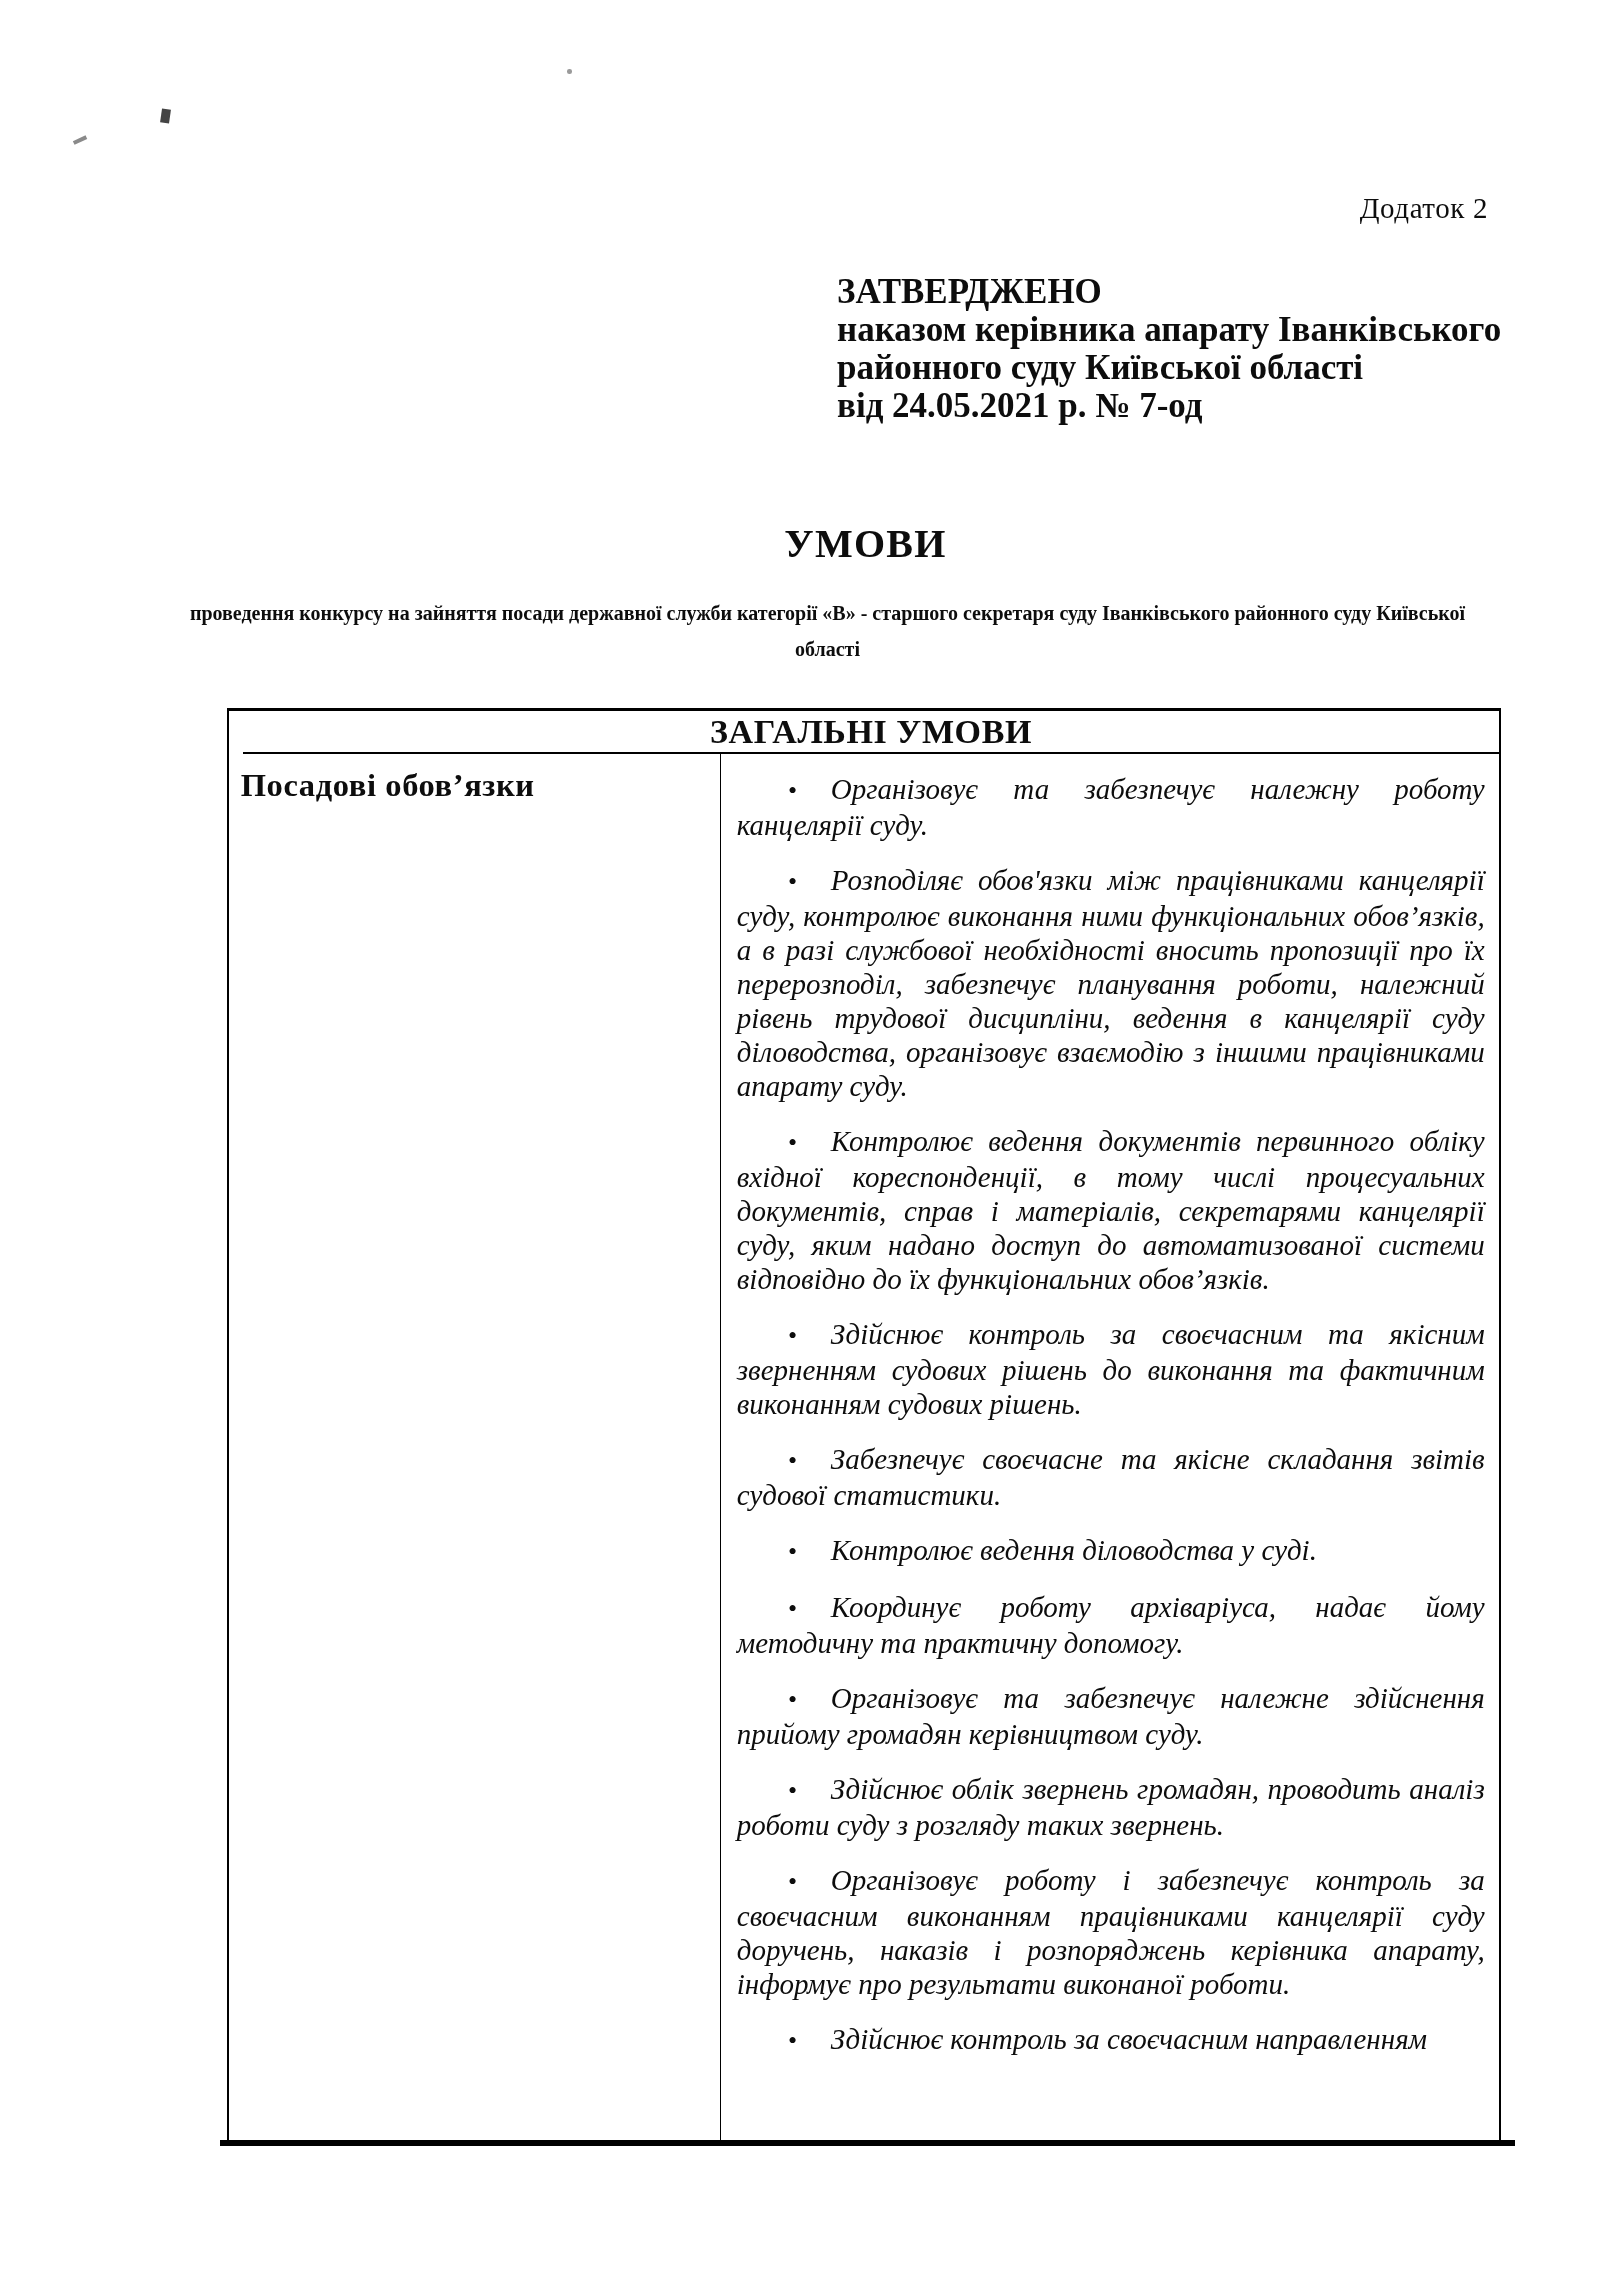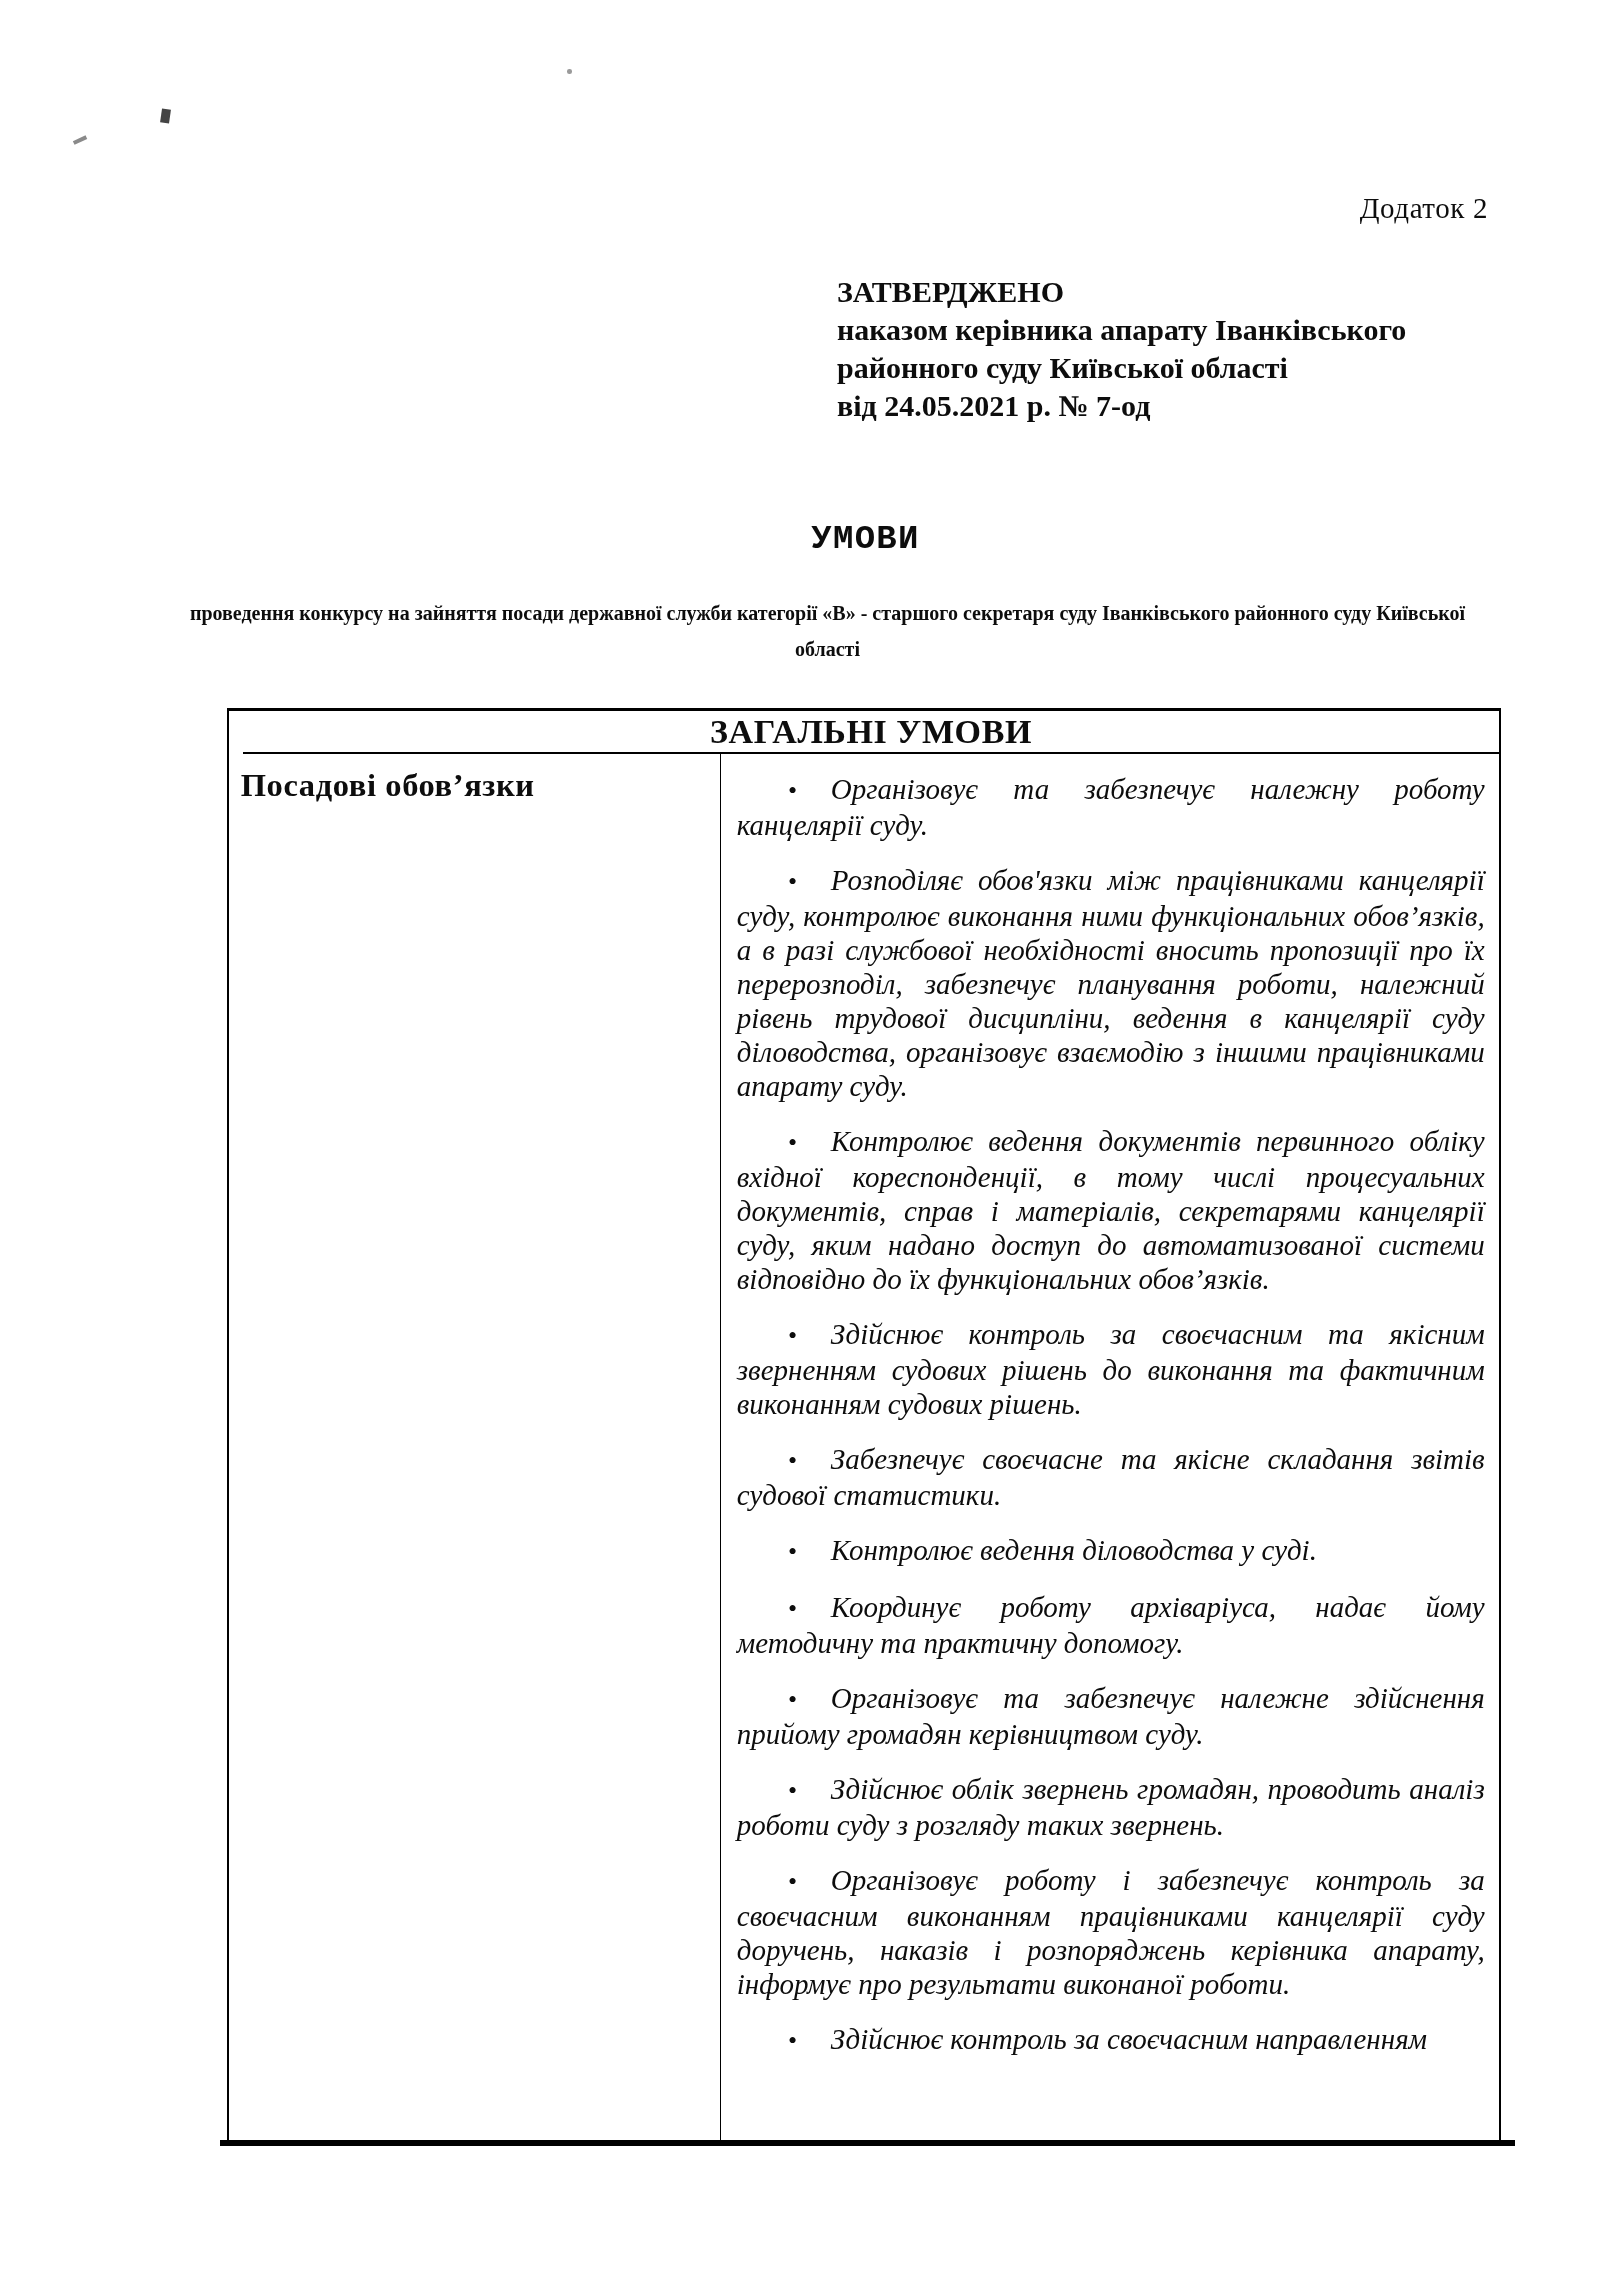--- a/index.html
+++ b/index.html
@@ -23,35 +23,34 @@
     right: 134px;
     font-size: 29px;
     letter-spacing: 0.6px;
   }
 
   .approved {
     position: absolute;
     left: 837px;
     top: 273px;
     font-weight: bold;
-    font-size: 30px;
+    font-size: 35px;
     line-height: 38px;
     white-space: nowrap;
   }
 
   .doc-title {
     position: absolute;
     left: 227px;
     top: 520px;
     width: 1277px;
     text-align: center;
     font-weight: bold;
-    font-size: 34px;
+    font-size: 40px;
     letter-spacing: 1.3px;
-    font-family: Liberation Mono, monospace;
   }
 
   .doc-subtitle {
     position: absolute;
     left: 171px;
     top: 595px;
     width: 1313px;
     text-align: center;
     font-weight: bold;
     font-size: 20px;

